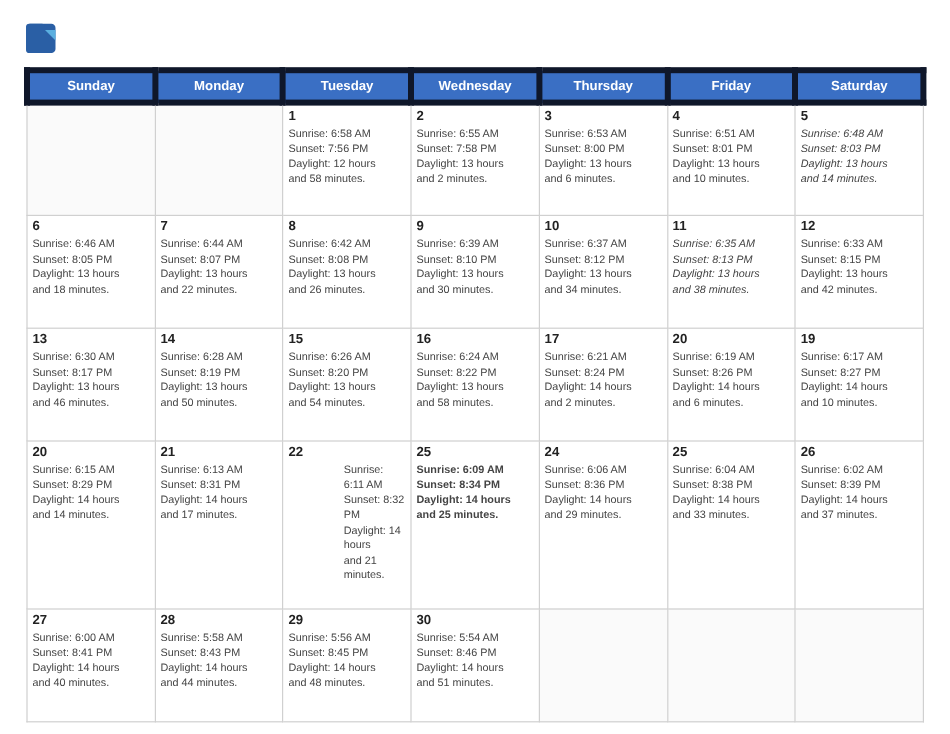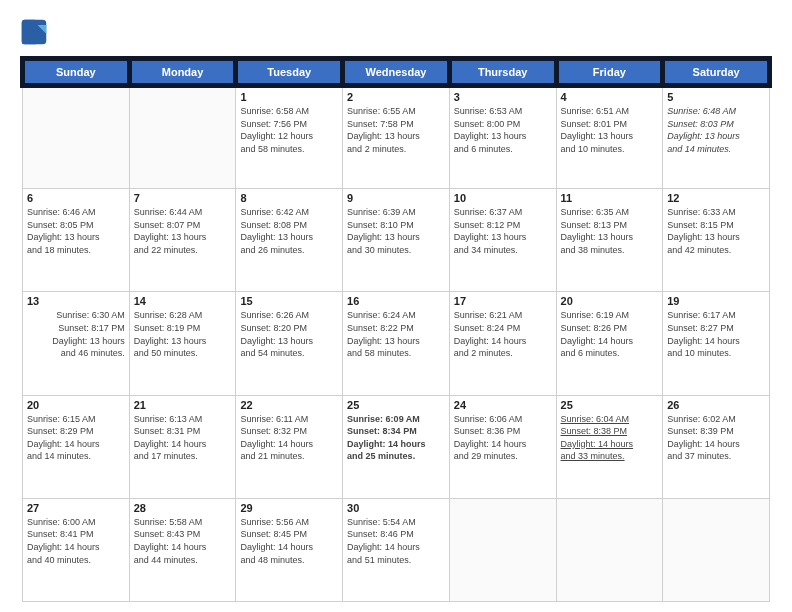--- a/index.html
+++ b/index.html
@@ -198,37 +198,37 @@
           </td>
           <td>
             <div class="day-num">10</div>
             <div class="day-info" style="white-space: pre-line;">Sunrise: 6:37 AM
 Sunset: 8:12 PM
 Daylight: 13 hours
 and 34 minutes.</div>
           </td>
           <td>
             <div class="day-num">11</div>
-            <div class="day-info" style="white-space: pre-line;">Sunrise: 6:35 AM
+            <div class="day-info" style="white-space: pre-line; font-style: italic;">Sunrise: 6:35 AM
 Sunset: 8:13 PM
 Daylight: 13 hours
 and 38 minutes.</div>
           </td>
           <td>
             <div class="day-num">12</div>
             <div class="day-info" style="white-space: pre-line;">Sunrise: 6:33 AM
 Sunset: 8:15 PM
 Daylight: 13 hours
 and 42 minutes.</div>
           </td>
         </tr>
         <tr>
           <td>
             <div class="day-num">13</div>
-            <div class="day-info" style="white-space: pre-line; text-align: right;">Sunrise: 6:30 AM
+            <div class="day-info" style="white-space: pre-line;">Sunrise: 6:30 AM
 Sunset: 8:17 PM
 Daylight: 13 hours
 and 46 minutes.</div>
           </td>
           <td>
             <div class="day-num">14</div>
             <div class="day-info" style="white-space: pre-line;">Sunrise: 6:28 AM
 Sunset: 8:19 PM
 Daylight: 13 hours
 and 50 minutes.</div>
@@ -279,42 +279,42 @@
           </td>
           <td>
             <div class="day-num">21</div>
             <div class="day-info" style="white-space: pre-line;">Sunrise: 6:13 AM
 Sunset: 8:31 PM
 Daylight: 14 hours
 and 17 minutes.</div>
           </td>
           <td>
             <div class="day-num">22</div>
-            <div class="day-info" style="white-space: pre-line;">Sunrise: 6:11 AM
+            <div class="day-info" style="white-space: pre-line; margin-left: 46px;">Sunrise: 6:11 AM
 Sunset: 8:32 PM
 Daylight: 14 hours
 and 21 minutes.</div>
           </td>
           <td>
             <div class="day-num">25</div>
             <div class="day-info" style="white-space: pre-line; font-weight: bold;">Sunrise: 6:09 AM
 Sunset: 8:34 PM
 Daylight: 14 hours
 and 25 minutes.</div>
           </td>
           <td>
             <div class="day-num">24</div>
             <div class="day-info" style="white-space: pre-line;">Sunrise: 6:06 AM
 Sunset: 8:36 PM
 Daylight: 14 hours
 and 29 minutes.</div>
           </td>
           <td>
             <div class="day-num">25</div>
-            <div class="day-info" style="white-space: pre-line; text-decoration: underline;">Sunrise: 6:04 AM
+            <div class="day-info" style="white-space: pre-line;">Sunrise: 6:04 AM
 Sunset: 8:38 PM
 Daylight: 14 hours
 and 33 minutes.</div>
           </td>
           <td>
             <div class="day-num">26</div>
             <div class="day-info" style="white-space: pre-line;">Sunrise: 6:02 AM
 Sunset: 8:39 PM
 Daylight: 14 hours
 and 37 minutes.</div>

